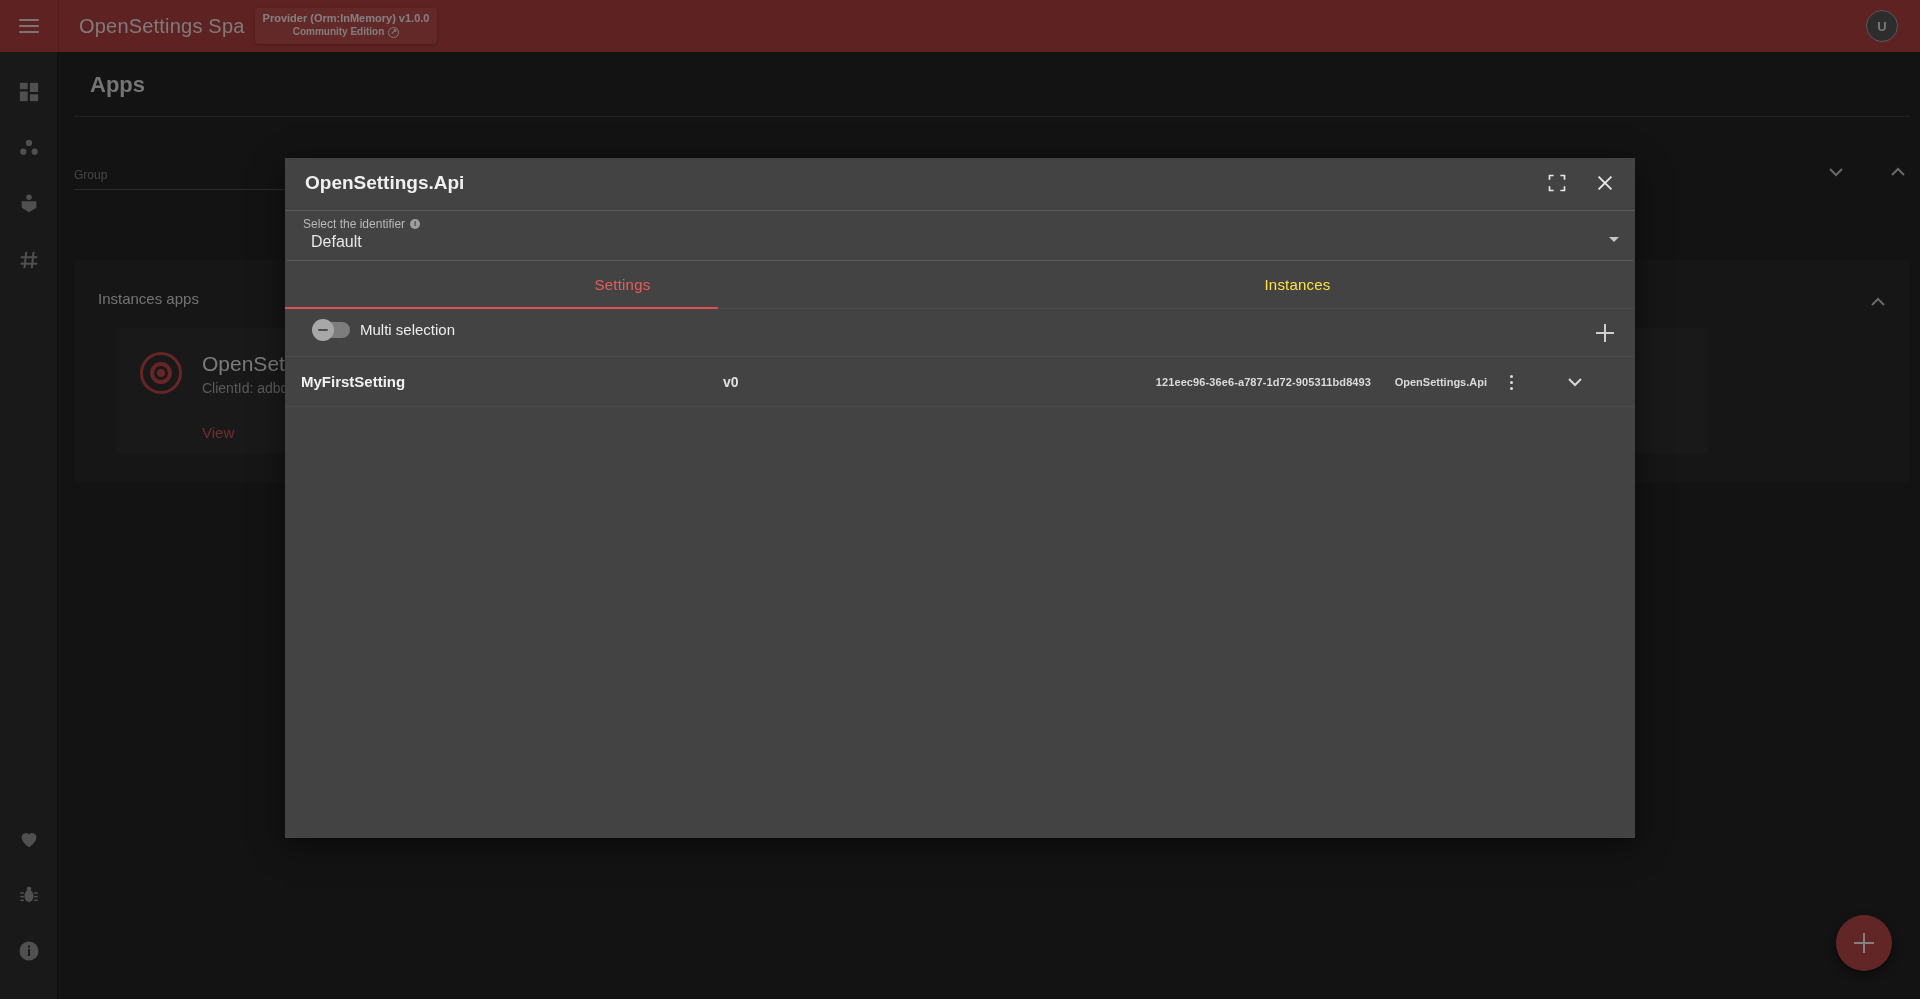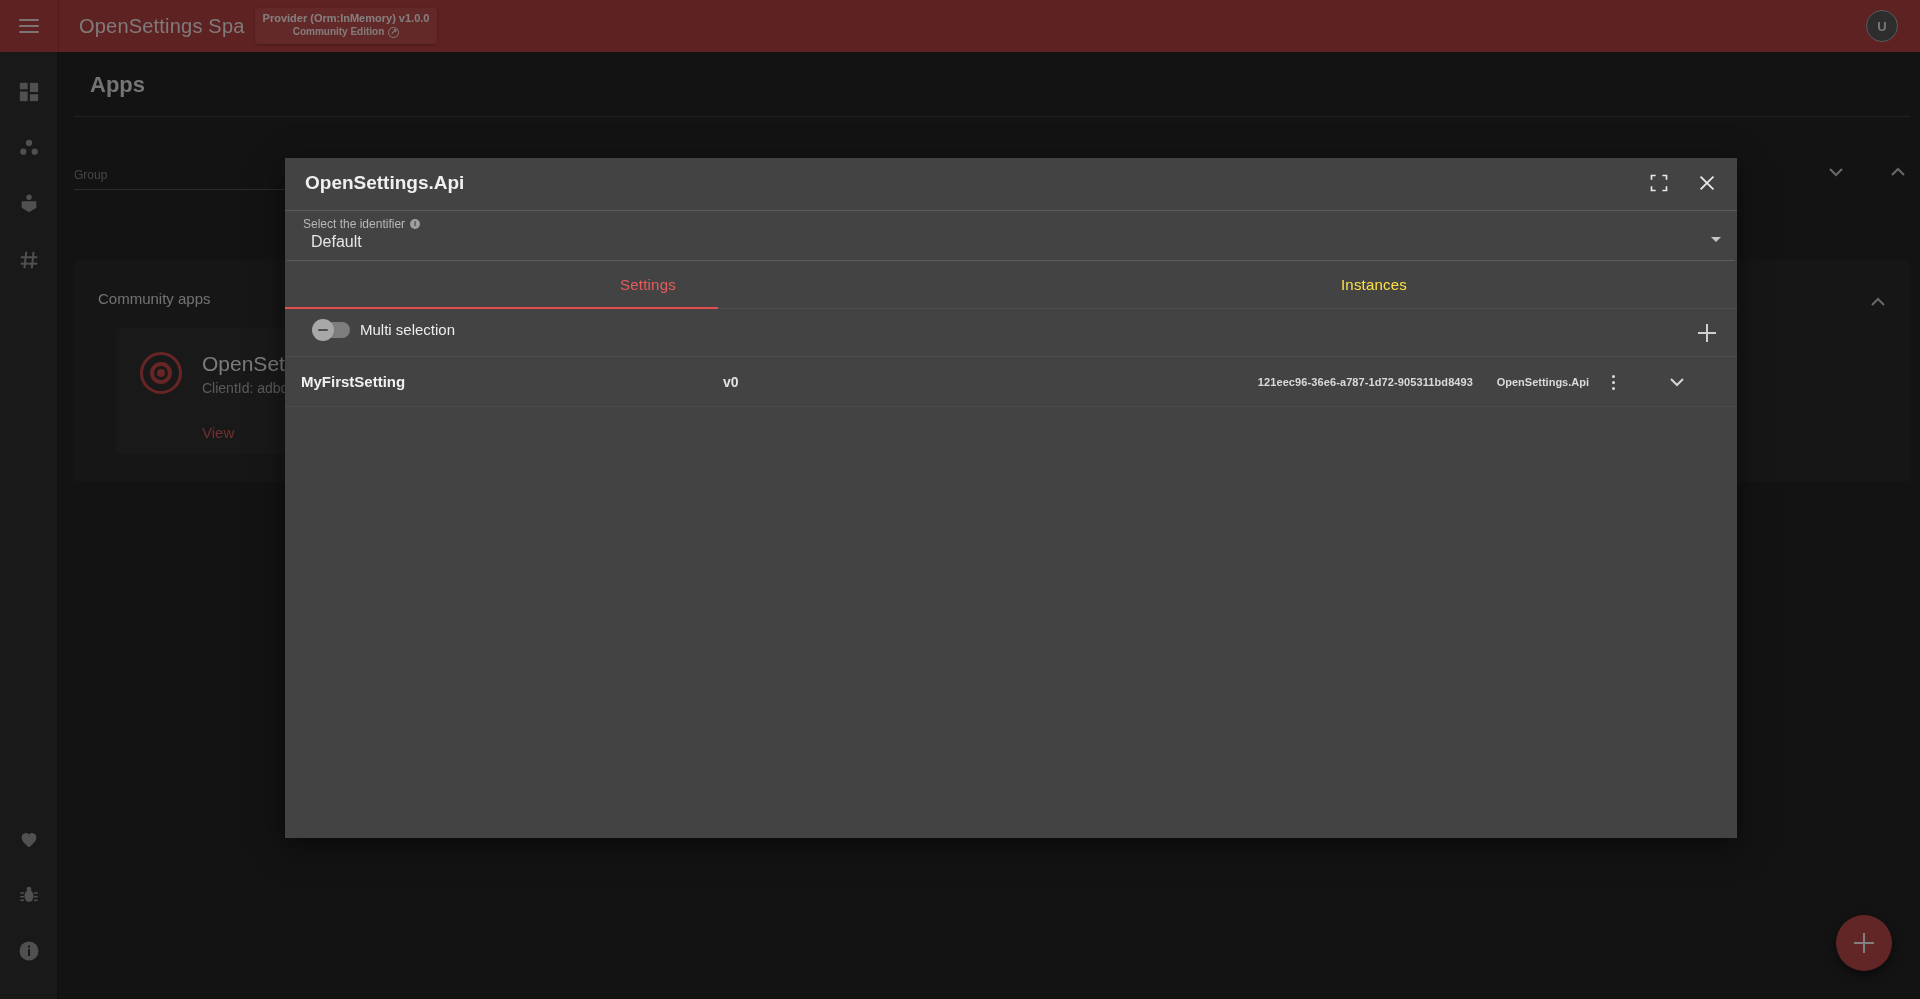--- a/index.html
+++ b/index.html
@@ -190,21 +190,21 @@
   #fab .plus::after  { top: 9px; left: 0; height: 2px; width: 20px; }
 
   
   #scrim {
     position: absolute; left: 0; top: 0; width: 1920px; height: 999px;
     background: rgba(0,0,0,.42);
     z-index: 10;
   }
   #modal {
     position: absolute; left: 285px; top: 158px;
-    width: 1452px; height: 680px;
+    width: 1350px; height: 680px;
     background: #434343;
     box-shadow: 0 8px 28px rgba(0,0,0,.5);
     z-index: 11;
   }
   #modal-header {
     position: relative; height: 53px;
     border-bottom: 1px solid #5b5b5b;
   }
   #modal-title {
     position: absolute; left: 20px; top: 14px;
@@ -363,21 +363,21 @@
       </span>
       <span class="chev">
         <svg width="24" height="24" viewBox="0 0 24 24" stroke-width="2">
             <polyline points="6,15 12,9 18,15"></polyline>
           </svg>
       </span>
     </div>
   </div>
 
   <div id="apps-panel">
-    <div id="apps-panel-title">Community apps</div>
+    <div id="apps-panel-title">Instances apps</div>
     <span id="apps-panel-chev" class="chev">
       <svg width="24" height="24" viewBox="0 0 24 24" stroke-width="2">
           <polyline points="6,15 12,9 18,15"></polyline>
         </svg>
     </span>
 
     <div id="app-card">
       <div id="app-logo">
         <span class="gear"></span>
       </div>

